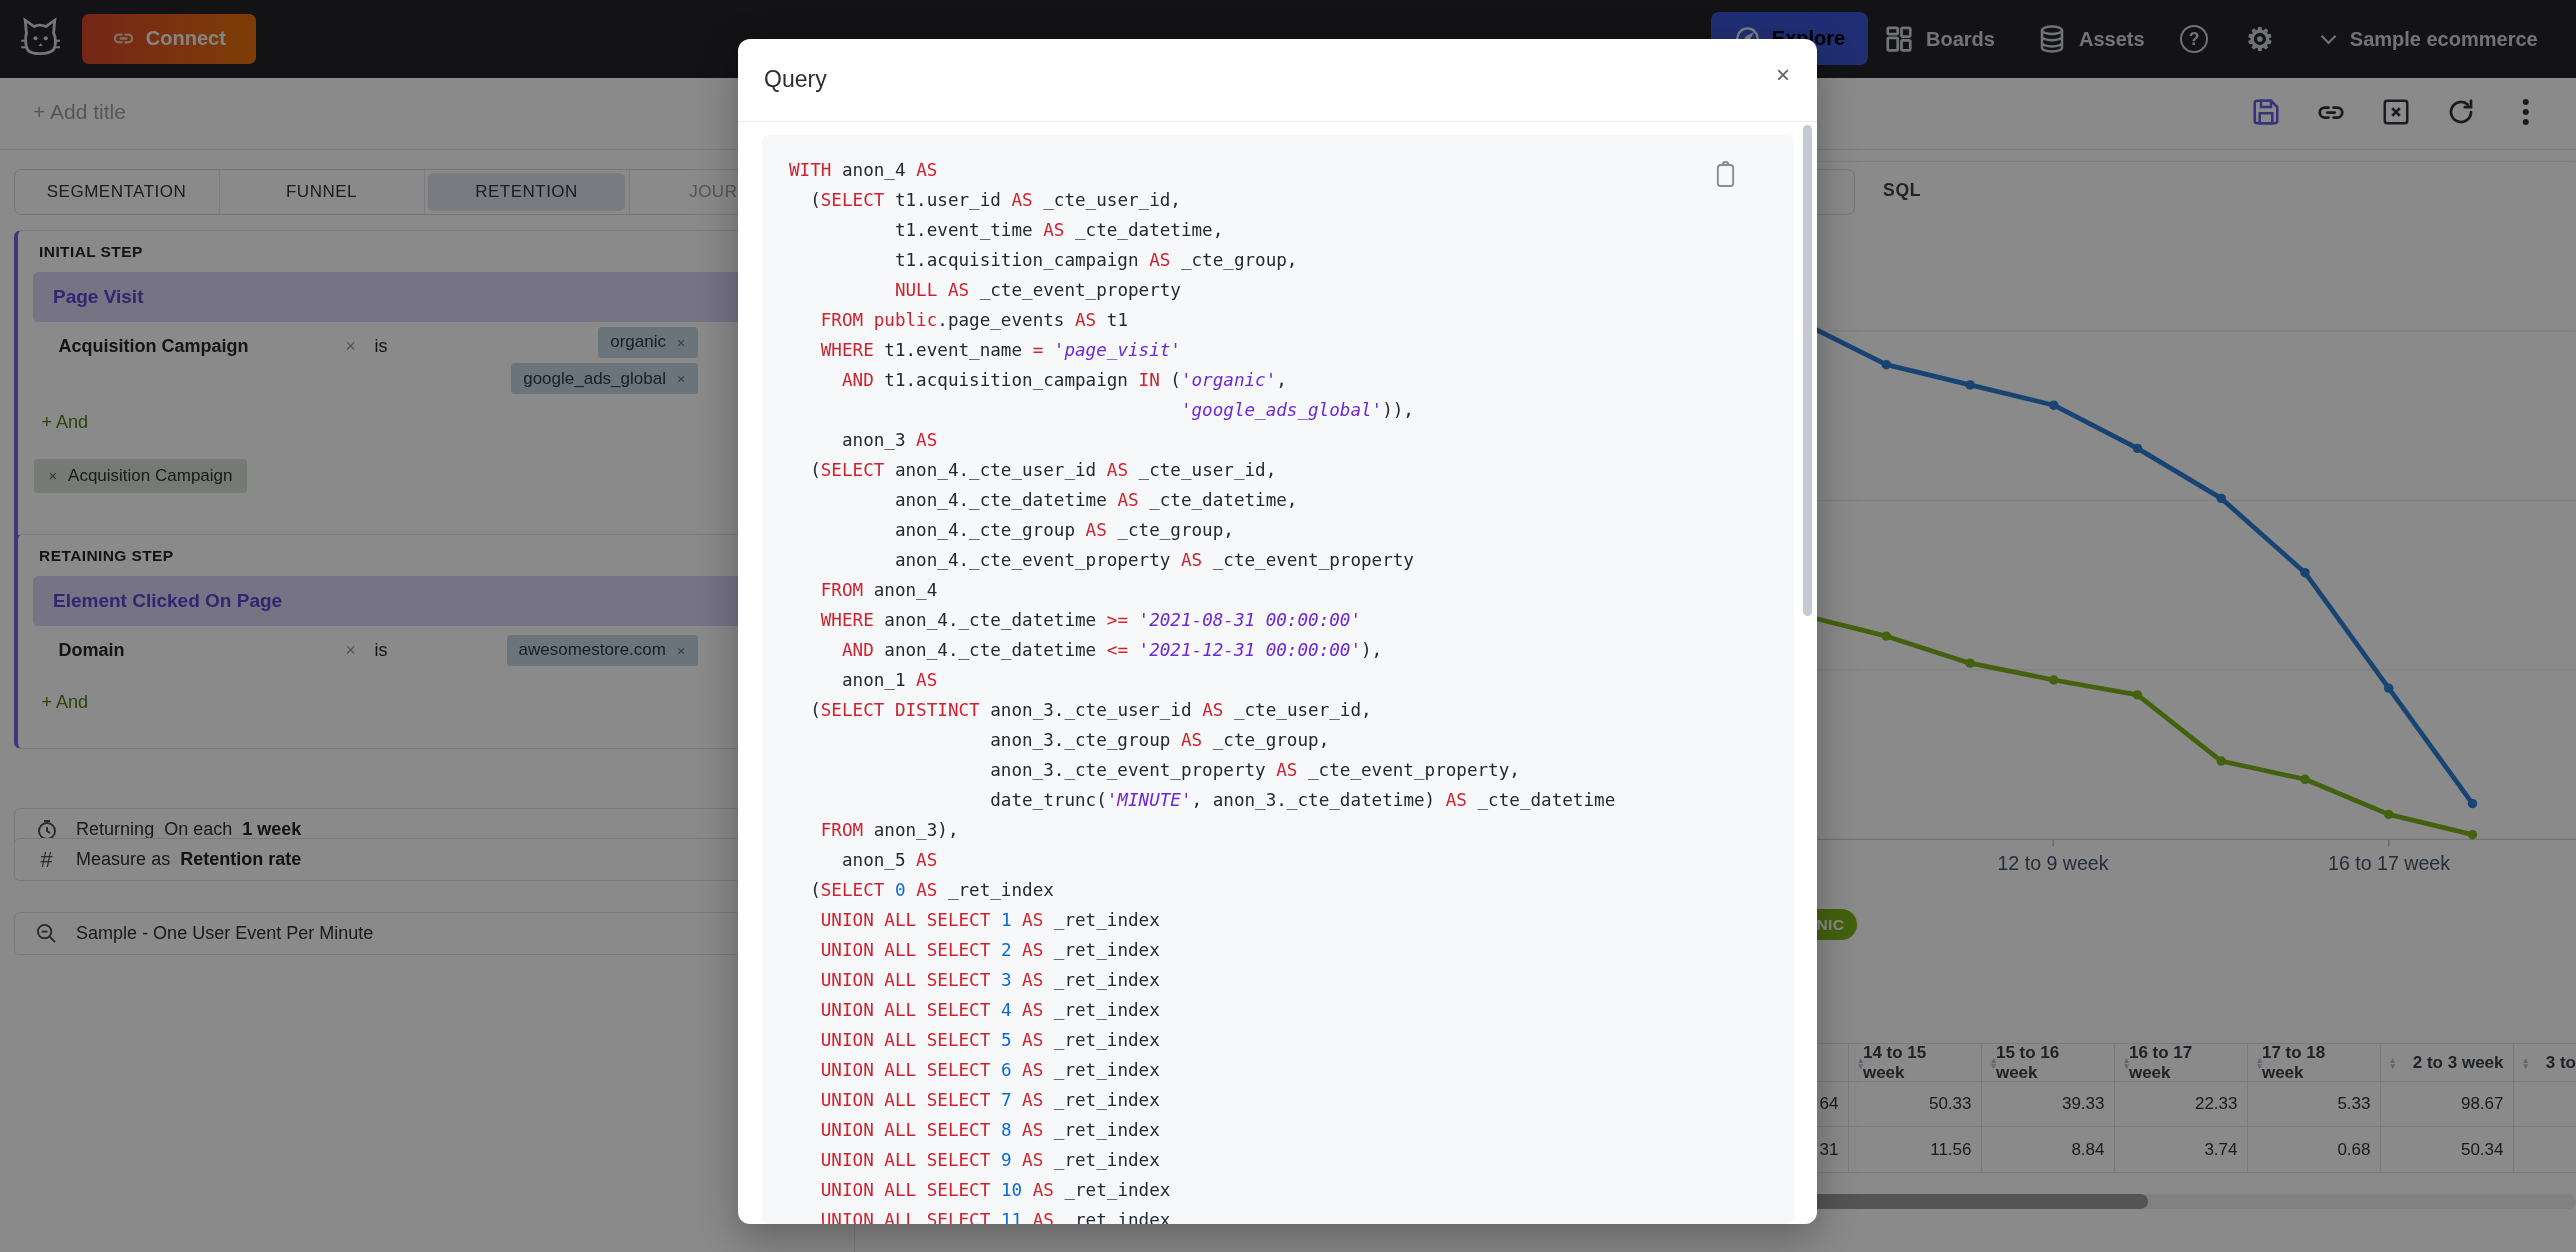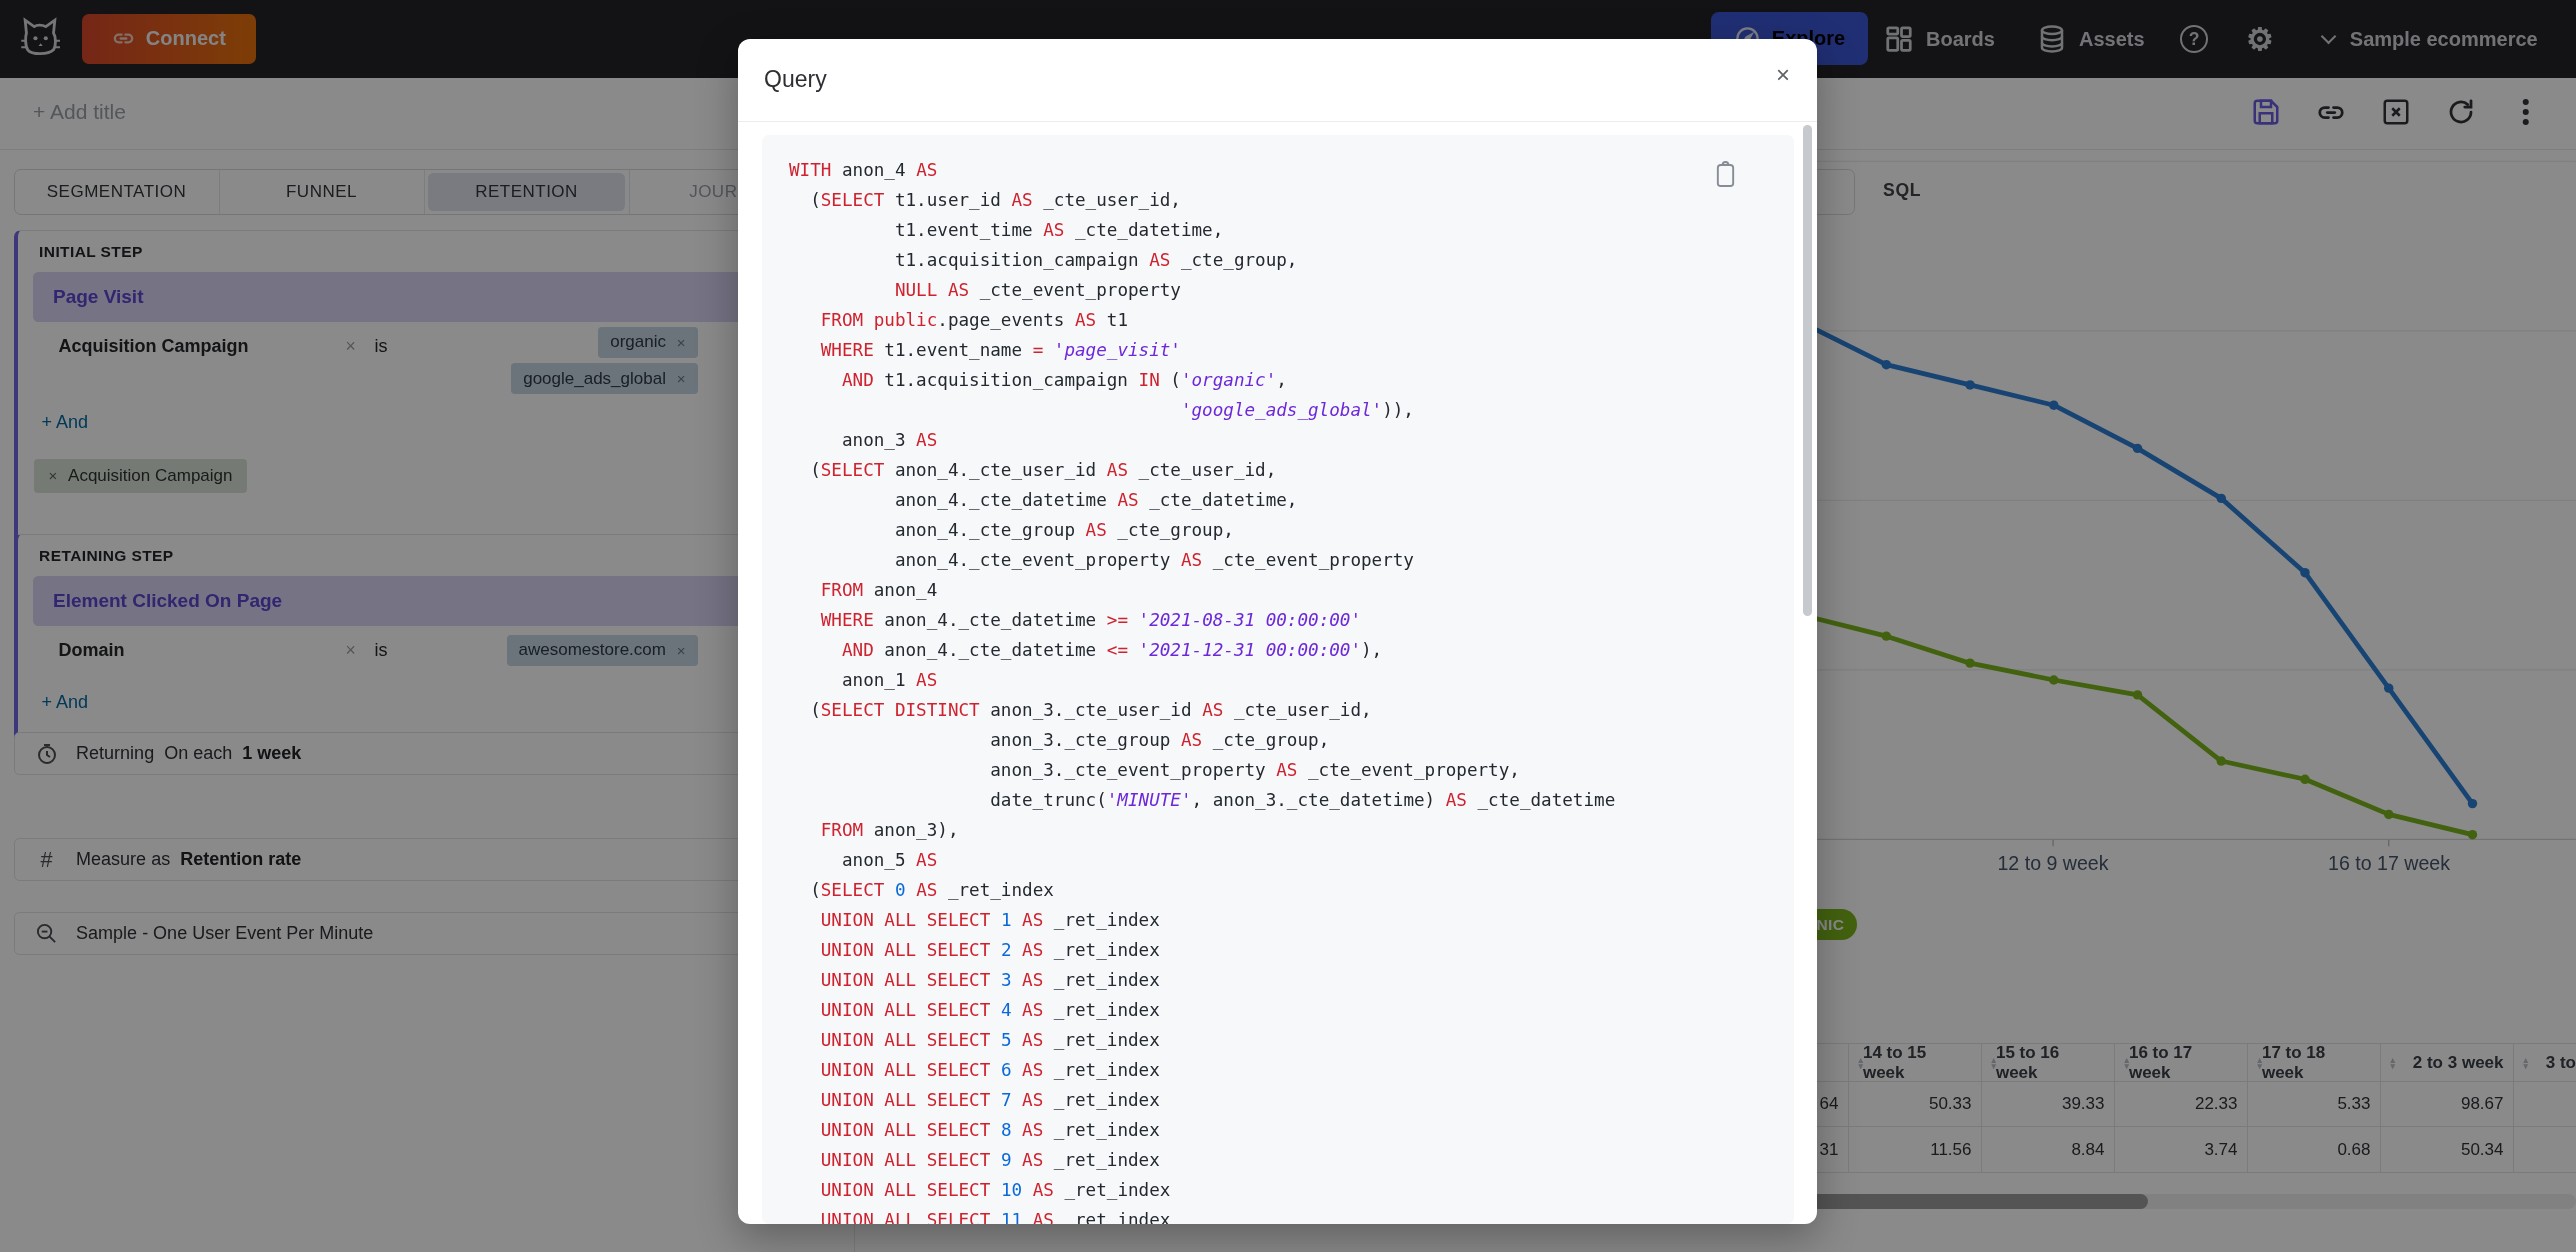--- a/index.html
+++ b/index.html
@@ -53,21 +53,21 @@
   .event-row { position:absolute; left:15.5px; right:15.5px; top:41px; height:50px; background:#d9d5f4;
     border-radius:5.4px; display:flex; align-items:center; padding-left:20px; }
   .event-row span { font-size:19px; font-weight:bold; color:#5b46cf; }
   .filt-label { position:absolute; left:41px; font-size:18px; font-weight:bold; color:#24272c; }
   .filt-x { position:absolute; left:328px; font-size:17.6px; color:#9aa0a8; }
   .filt-op { position:absolute; left:357px; font-size:18px; color:#24272c; }
   .chips { position:absolute; right:142px; display:flex; flex-direction:column; align-items:flex-end; gap:5.4px; }
   .chip { background:#c6d4e4; border-radius:4px; padding:5.4px 12px; font-size:17px; color:#2f3a47;
     display:flex; align-items:center; gap:10.8px; white-space:nowrap; }
   .chip i { font-style:normal; color:#6b7686; font-size:15px; }
-  .add-and { position:absolute; left:24px; font-size:18px; color:#0369a1; }
+  .add-and { position:absolute; left:24px; font-size:18px; color:#4d7c0f; }
   .bd-chip { position:absolute; left:16px; background:#dbe2d8; border-radius:4px; padding:6.8px 15px;
     font-size:17px; color:#2e3330; display:flex; align-items:center; gap:10.8px; }
   .bd-chip i { font-style:normal; color:#5b6355; font-size:15px; }
 
   .setting-card { position:absolute; left:13.5px; width:827px; height:43px; background:#fff;
     border:1.4px solid #e1e3e8; border-radius:5.4px; display:flex; align-items:center; padding-left:20px; gap:17.6px; }
   .setting-card .txt { font-size:18px; color:#2f3238; }
   .setting-card b { font-weight:bold; color:#202328; }
   .sico { width:24px; height:24px; display:flex; align-items:center; justify-content:center; color:#4a4e55; }
 
@@ -281,21 +281,21 @@
     </div>
     <div class="chips" style="top:100px;">
       <span class="chip">
         <span>awesomestore.com</span>
         <i>×</i>
       </span>
     </div>
     <div class="add-and" style="top:157px;">+ And</div>
   </div>
 
-  <div class="setting-card" style="top:732px;">
+  <div class="setting-card" style="top:808px;">
     <span class="sico">
       <svg width="24" height="24" viewBox="0 0 24 24" fill="none" stroke="#4a4e55" stroke-width="2">
         <circle cx="12" cy="13" r="8"></circle>
           <path d="M12 9v4l3 2"></path>
           <path d="M9 3h6"></path>
       </svg>
     </span>
     <span class="txt">
       <span>Returning</span>&nbsp;
       <span>On each</span>&nbsp;

